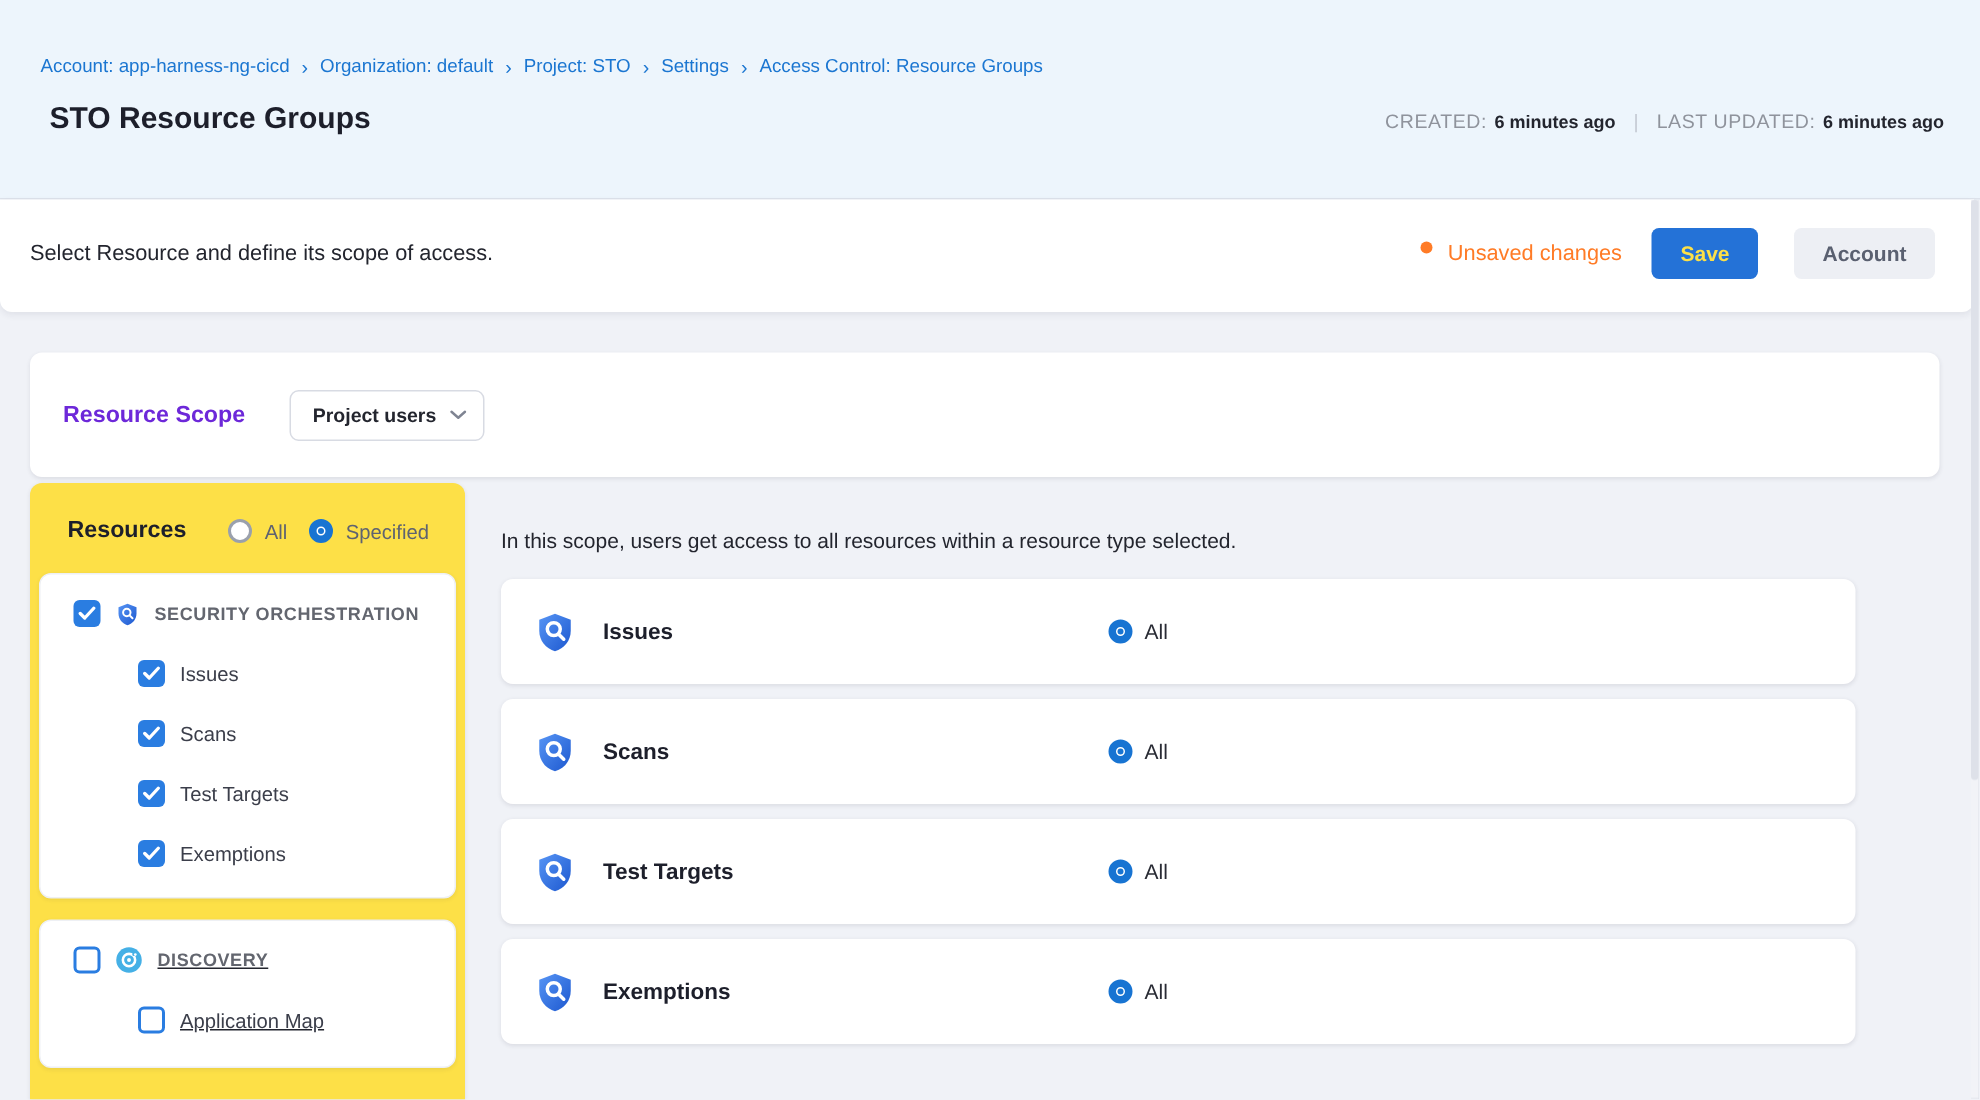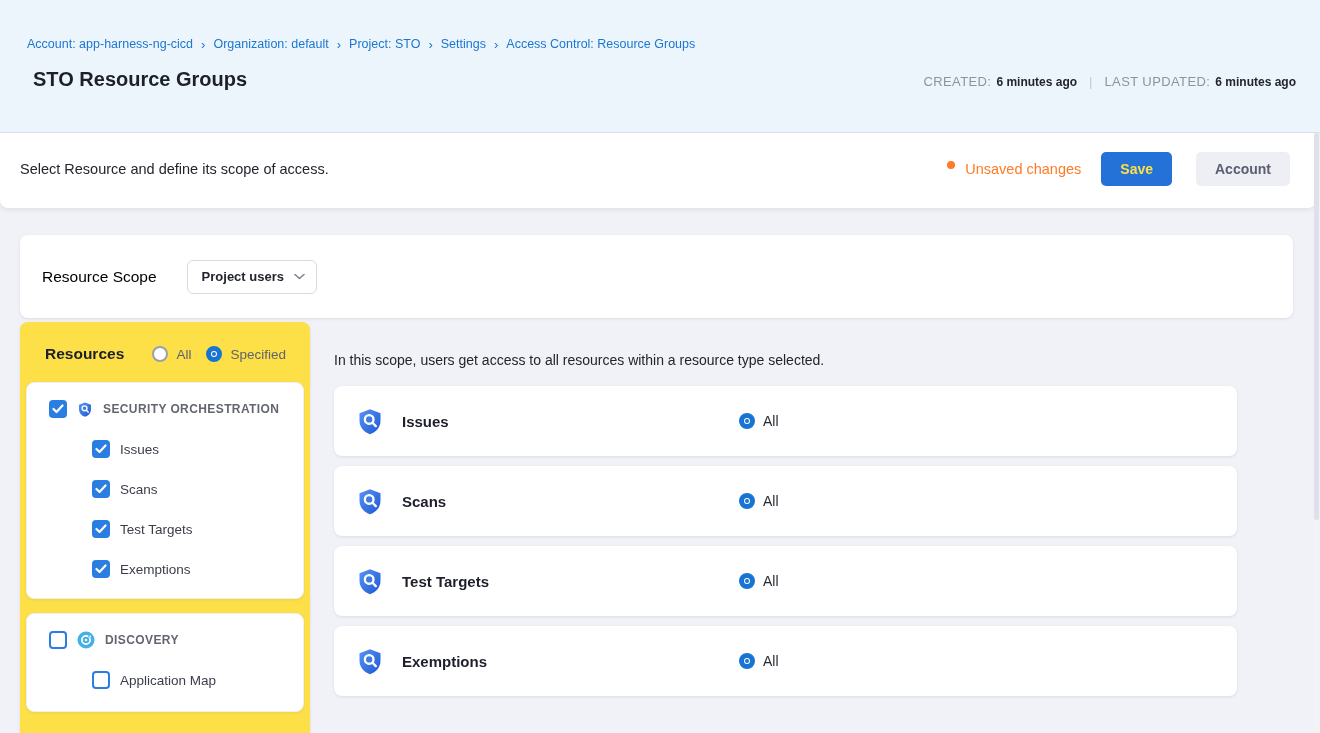--- a/index.html
+++ b/index.html
@@ -28,21 +28,21 @@
   .btn { font-family:inherit; font-size:14px; font-weight:700; border:none; border-radius:5px;
     padding:9px 19px; cursor:pointer; }
   .btn-save { background:#2472d7; color:#fde047; margin-left:20px; }
   .btn-discard { background:#edeff4; color:#5a6070; margin-left:24px; }
 
   
   .content { padding:27px 0 0 20px; }
   .card { background:#ffffff; border-radius:8px; box-shadow:0 1px 3px rgba(40,41,61,.1); }
 
   .scope-card { width:1273px; height:83px; display:flex; align-items:center; padding-left:22px; }
-  .scope-label { font-size:15.5px; font-weight:400; color:#000000; }
+  .scope-label { font-size:15.5px; font-weight:700; color:#6d28d9; }
   .select { margin-left:30px; width:130px; height:34px; border:1px solid #d8dbe3; border-radius:6px;
     background:#fff; display:flex; align-items:center; padding:0 11px 0 14px; cursor:pointer; }
   .select-value { font-size:13px; font-weight:600; color:#23252e; flex:1; }
 
   .columns { display:flex; margin-top:4px; align-items:flex-start; }
 
   
   .resources-panel { width:290px; min-height:411px; border-radius:8px 8px 0 0; background:#fde047;
     box-shadow:0 1px 3px rgba(40,41,61,.1); padding:23px 0 20px; }
   .resources-head { display:flex; align-items:center; padding:0 24px 0 25px; }
@@ -214,21 +214,21 @@
         <div class="child-row">
           <span class="checkbox checked">
             <svg width="12" height="10" viewBox="0 0 12 10">
                 <path d="M1.5 5 L4.5 8 L10.5 1.5" fill="none" stroke="#fff" stroke-width="2.2" stroke-linecap="round" stroke-linejoin="round"></path>
               </svg>
           </span>
           <span class="child-label">Exemptions</span>
         </div>
       </div>
 
-      <div class="group-card" style="margin-top:14px; padding-bottom:22px;">
+      <div class="group-card" style="margin-top:14px; padding-bottom:22px;text-decoration:underline;">
         <div class="group-head">
           <span class="checkbox unchecked"></span>
           <span class="icon-wrap">
             <svg width="18" height="18" viewBox="0 0 18 18">
                 <use href="#radar"></use>
               </svg>
           </span>
           <span class="group-label">DISCOVERY</span>
         </div>
         <div class="child-row">

